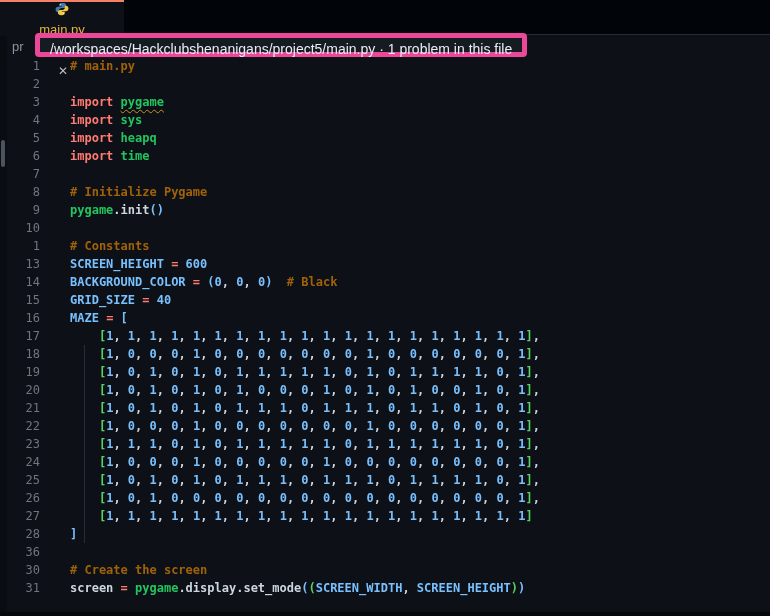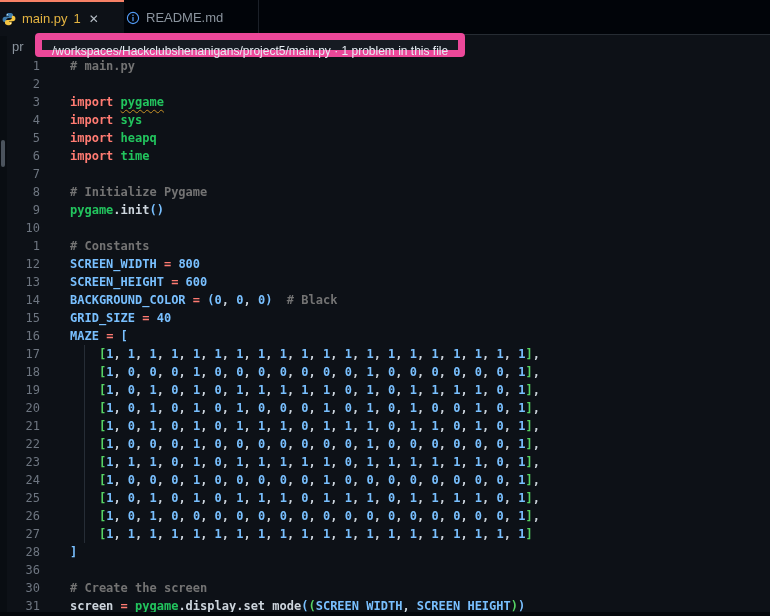--- a/index.html
+++ b/index.html
@@ -11,43 +11,43 @@
     color:#cdd5dd;
   }
   
   .tabbar {
     position:absolute; top:0; left:0; right:0; height:35px;
     background:#010409; border-bottom:1px solid #262c33;
     display:flex; z-index:2;
   }
   .tab {
     display:flex; align-items:center; gap:6px;
-    padding:0 2px; font-size:13px; height:35px; cursor:pointer;
+    padding:0 2px; font-size:13px; height:35px; cursor:pointer;flex-direction:column;
   }
   .tab.active {
     width:124px; background:#0d1117;
     border-top:2px solid #f78166;
   }
   .tab.active .tab-label { color:#e3b341; }
   .tab.active .tab-badge { color:#e3b341; }
   .tab.inactive {
     width:135px; color:#8b949e;
     border-right:1px solid #1b2028;
   }
   .tab-close { color:#b7bfc7; font-size:12px; margin-left:2px; }
   
   .breadcrumb {
     position:absolute; top:39px; left:12px; height:18px;
     font-size:13px; color:#8b949e; z-index:1;
   }
   
   .tooltip {
     position:absolute; top:33px; left:35px; height:24px;
-    background:#161b22; border:7px solid #ec4899; border-radius:4px;
-    padding:3px 10px; font-size:12px; line-height:16px;
+    background:#161b22; border:5px solid #ec4899; border-radius:4px;
+    padding:3px 10px; font-size:14px; line-height:16px;
     color:#e6edf3; white-space:nowrap; z-index:10;
   }
   
   .left-strip {
     position:absolute; top:36px; bottom:0; left:0; width:7px;
     background:#090d12; z-index:3;
   }
   .left-thumb {
     position:absolute; left:1px; top:104px; width:4px; height:27px;
     background:#4b535d; border-radius:2px;
@@ -57,21 +57,21 @@
   .line {
     display:flex; height:18px; line-height:18px; white-space:pre;
     font-family:"DejaVu Sans Mono","Liberation Mono",monospace;
     font-size:12px; font-weight:600;
   }
   .gutter {
     flex:none; width:46px; padding-right:6px; text-align:right;
     color:#6e7681; font-weight:400;
   }
   .code { flex:1; padding-left:24px; color:#cdd5dd; }
-  .tok-comment { color:#737373;text-align:center; }
+  .tok-comment { color:#a16207;text-align:center; }
   .tok-kw      { color:#ff7b72; }
   .tok-mod     { color:#22c55e; }
   .tok-const   { color:#79c0ff; }
   .tok-num     { color:#79c0ff; }
   .tok-plain   { color:#cdd5dd; }
   .tok-b1      { color:#79c0ff; }
   .tok-b2      { color:#56d364; }
   .squiggle {
     text-decoration:underline wavy #c69026;
     text-decoration-thickness:1px; text-underline-offset:3px;
@@ -95,30 +95,20 @@
         <path fill="#3f7cac" d="M23.8 3c-5.5 0-9.2 2.2-9.2 6.3v5.2h9.5v1.9H10.4C5.5 16.4 2 19.9 2 25.9c0 6 3.5 9.2 8 9.2h4.2v-6.5c0-4.5 3.9-7.7 8.6-7.7h8.3c3.9 0 6.6-2.7 6.6-6.6V9.3C37.7 5.2 32.6 3 27.4 3h-3.6z"></path>
         <path fill="#f4c542" d="M24.2 45c5.5 0 9.2-2.2 9.2-6.3v-5.2h-9.5v-1.9h13.7c4.9 0 8.4-3.5 8.4-9.5 0-6-3.5-9.2-8-9.2h-4.2v6.5c0 4.5-3.9 7.7-8.6 7.7h-8.3c-3.9 0-6.6 2.7-6.6 6.6v5.0c0 4.1 5.1 6.3 10.3 6.3h3.6z"></path>
         <circle cx="18.5" cy="9" r="2" fill="#e8f1f8"></circle>
         <circle cx="29.5" cy="39" r="2" fill="#fdf6dd"></circle>
       </svg>
     </span>
     <span class="tab-label">main.py</span>
     <span class="tab-badge">1</span>
     <span class="tab-close">✕</span>
   </div>
-  <div class="tab inactive">
-    <span style="display:flex;">
-      <svg width="14" height="14" viewBox="0 0 16 16">
-        <circle cx="8" cy="8" r="6.4" fill="none" stroke="#539bf5" stroke-width="1.3"></circle>
-        <circle cx="8" cy="4.8" r="0.9" fill="#539bf5"></circle>
-        <rect x="7.3" y="6.7" width="1.4" height="5" rx="0.7" fill="#539bf5"></rect>
-      </svg>
-    </span>
-    <span class="tab-label">README.md</span>
-  </div>
 </div>
 
 <div class="breadcrumb">pr</div>
 
 <div class="tooltip">/workspaces/Hackclubshenanigans/project5/main.py · 1 problem in this file</div>
 
 <div class="left-strip">
   <div class="left-thumb"></div>
 </div>
 
@@ -130,21 +120,20 @@
       <div class="line"><span class="gutter">2</span><span class="code"></span></div>
       <div class="line"><span class="gutter">3</span><span class="code"><span class="tok-kw">import </span><span class="tok-mod squiggle">pygame</span></span></div>
       <div class="line"><span class="gutter">4</span><span class="code"><span class="tok-kw">import </span><span class="tok-mod">sys</span></span></div>
       <div class="line"><span class="gutter">5</span><span class="code"><span class="tok-kw">import </span><span class="tok-mod">heapq</span></span></div>
       <div class="line"><span class="gutter">6</span><span class="code"><span class="tok-kw">import </span><span class="tok-mod">time</span></span></div>
       <div class="line"><span class="gutter">7</span><span class="code"></span></div>
       <div class="line"><span class="gutter">8</span><span class="code"><span class="tok-comment"># Initialize Pygame</span></span></div>
       <div class="line"><span class="gutter">9</span><span class="code"><span class="tok-mod">pygame</span><span class="tok-plain">.init</span><span class="tok-b1">()</span></span></div>
       <div class="line"><span class="gutter">10</span><span class="code"></span></div>
       <div class="line"><span class="gutter">1</span><span class="code"><span class="tok-comment"># Constants</span></span></div>
-      <div class="line"><span class="gutter">12</span><span class="code"><span class="tok-const">SCREEN_WIDTH </span><span class="tok-kw">= </span><span class="tok-num">800</span></span></div>
       <div class="line"><span class="gutter">13</span><span class="code"><span class="tok-const">SCREEN_HEIGHT </span><span class="tok-kw">= </span><span class="tok-num">600</span></span></div>
       <div class="line"><span class="gutter">14</span><span class="code"><span class="tok-const">BACKGROUND_COLOR </span><span class="tok-kw">= </span><span class="tok-b1">(</span><span class="tok-num">0</span><span class="tok-plain">, </span><span class="tok-num">0</span><span class="tok-plain">, </span><span class="tok-num">0</span><span class="tok-b1">)</span><span class="tok-comment">  # Black</span></span></div>
       <div class="line"><span class="gutter">15</span><span class="code"><span class="tok-const">GRID_SIZE </span><span class="tok-kw">= </span><span class="tok-num">40</span></span></div>
       <div class="line"><span class="gutter">16</span><span class="code"><span class="tok-const">MAZE </span><span class="tok-kw">= </span><span class="tok-b1">[</span></span></div>
       <div class="line"><span class="gutter">17</span><span class="code"><span class="tok-plain">    </span><span class="tok-b2">[</span><span class="tok-num">1</span><span class="tok-plain">, </span><span class="tok-num">1</span><span class="tok-plain">, </span><span class="tok-num">1</span><span class="tok-plain">, </span><span class="tok-num">1</span><span class="tok-plain">, </span><span class="tok-num">1</span><span class="tok-plain">, </span><span class="tok-num">1</span><span class="tok-plain">, </span><span class="tok-num">1</span><span class="tok-plain">, </span><span class="tok-num">1</span><span class="tok-plain">, </span><span class="tok-num">1</span><span class="tok-plain">, </span><span class="tok-num">1</span><span class="tok-plain">, </span><span class="tok-num">1</span><span class="tok-plain">, </span><span class="tok-num">1</span><span class="tok-plain">, </span><span class="tok-num">1</span><span class="tok-plain">, </span><span class="tok-num">1</span><span class="tok-plain">, </span><span class="tok-num">1</span><span class="tok-plain">, </span><span class="tok-num">1</span><span class="tok-plain">, </span><span class="tok-num">1</span><span class="tok-plain">, </span><span class="tok-num">1</span><span class="tok-plain">, </span><span class="tok-num">1</span><span class="tok-plain">, </span><span class="tok-num">1</span><span class="tok-b2">]</span><span class="tok-plain">,</span></span></div>
       <div class="line"><span class="gutter">18</span><span class="code"><span class="tok-plain">    </span><span class="tok-b2">[</span><span class="tok-num">1</span><span class="tok-plain">, </span><span class="tok-num">0</span><span class="tok-plain">, </span><span class="tok-num">0</span><span class="tok-plain">, </span><span class="tok-num">0</span><span class="tok-plain">, </span><span class="tok-num">1</span><span class="tok-plain">, </span><span class="tok-num">0</span><span class="tok-plain">, </span><span class="tok-num">0</span><span class="tok-plain">, </span><span class="tok-num">0</span><span class="tok-plain">, </span><span class="tok-num">0</span><span class="tok-plain">, </span><span class="tok-num">0</span><span class="tok-plain">, </span><span class="tok-num">0</span><span class="tok-plain">, </span><span class="tok-num">0</span><span class="tok-plain">, </span><span class="tok-num">1</span><span class="tok-plain">, </span><span class="tok-num">0</span><span class="tok-plain">, </span><span class="tok-num">0</span><span class="tok-plain">, </span><span class="tok-num">0</span><span class="tok-plain">, </span><span class="tok-num">0</span><span class="tok-plain">, </span><span class="tok-num">0</span><span class="tok-plain">, </span><span class="tok-num">0</span><span class="tok-plain">, </span><span class="tok-num">1</span><span class="tok-b2">]</span><span class="tok-plain">,</span></span></div>
       <div class="line"><span class="gutter">19</span><span class="code"><span class="tok-plain">    </span><span class="tok-b2">[</span><span class="tok-num">1</span><span class="tok-plain">, </span><span class="tok-num">0</span><span class="tok-plain">, </span><span class="tok-num">1</span><span class="tok-plain">, </span><span class="tok-num">0</span><span class="tok-plain">, </span><span class="tok-num">1</span><span class="tok-plain">, </span><span class="tok-num">0</span><span class="tok-plain">, </span><span class="tok-num">1</span><span class="tok-plain">, </span><span class="tok-num">1</span><span class="tok-plain">, </span><span class="tok-num">1</span><span class="tok-plain">, </span><span class="tok-num">1</span><span class="tok-plain">, </span><span class="tok-num">1</span><span class="tok-plain">, </span><span class="tok-num">0</span><span class="tok-plain">, </span><span class="tok-num">1</span><span class="tok-plain">, </span><span class="tok-num">0</span><span class="tok-plain">, </span><span class="tok-num">1</span><span class="tok-plain">, </span><span class="tok-num">1</span><span class="tok-plain">, </span><span class="tok-num">1</span><span class="tok-plain">, </span><span class="tok-num">1</span><span class="tok-plain">, </span><span class="tok-num">0</span><span class="tok-plain">, </span><span class="tok-num">1</span><span class="tok-b2">]</span><span class="tok-plain">,</span></span></div>
       <div class="line"><span class="gutter">20</span><span class="code"><span class="tok-plain">    </span><span class="tok-b2">[</span><span class="tok-num">1</span><span class="tok-plain">, </span><span class="tok-num">0</span><span class="tok-plain">, </span><span class="tok-num">1</span><span class="tok-plain">, </span><span class="tok-num">0</span><span class="tok-plain">, </span><span class="tok-num">1</span><span class="tok-plain">, </span><span class="tok-num">0</span><span class="tok-plain">, </span><span class="tok-num">1</span><span class="tok-plain">, </span><span class="tok-num">0</span><span class="tok-plain">, </span><span class="tok-num">0</span><span class="tok-plain">, </span><span class="tok-num">0</span><span class="tok-plain">, </span><span class="tok-num">1</span><span class="tok-plain">, </span><span class="tok-num">0</span><span class="tok-plain">, </span><span class="tok-num">1</span><span class="tok-plain">, </span><span class="tok-num">0</span><span class="tok-plain">, </span><span class="tok-num">1</span><span class="tok-plain">, </span><span class="tok-num">0</span><span class="tok-plain">, </span><span class="tok-num">0</span><span class="tok-plain">, </span><span class="tok-num">1</span><span class="tok-plain">, </span><span class="tok-num">0</span><span class="tok-plain">, </span><span class="tok-num">1</span><span class="tok-b2">]</span><span class="tok-plain">,</span></span></div>
       <div class="line"><span class="gutter">21</span><span class="code"><span class="tok-plain">    </span><span class="tok-b2">[</span><span class="tok-num">1</span><span class="tok-plain">, </span><span class="tok-num">0</span><span class="tok-plain">, </span><span class="tok-num">1</span><span class="tok-plain">, </span><span class="tok-num">0</span><span class="tok-plain">, </span><span class="tok-num">1</span><span class="tok-plain">, </span><span class="tok-num">0</span><span class="tok-plain">, </span><span class="tok-num">1</span><span class="tok-plain">, </span><span class="tok-num">1</span><span class="tok-plain">, </span><span class="tok-num">1</span><span class="tok-plain">, </span><span class="tok-num">0</span><span class="tok-plain">, </span><span class="tok-num">1</span><span class="tok-plain">, </span><span class="tok-num">1</span><span class="tok-plain">, </span><span class="tok-num">1</span><span class="tok-plain">, </span><span class="tok-num">0</span><span class="tok-plain">, </span><span class="tok-num">1</span><span class="tok-plain">, </span><span class="tok-num">1</span><span class="tok-plain">, </span><span class="tok-num">0</span><span class="tok-plain">, </span><span class="tok-num">1</span><span class="tok-plain">, </span><span class="tok-num">0</span><span class="tok-plain">, </span><span class="tok-num">1</span><span class="tok-b2">]</span><span class="tok-plain">,</span></span></div>
       <div class="line"><span class="gutter">22</span><span class="code"><span class="tok-plain">    </span><span class="tok-b2">[</span><span class="tok-num">1</span><span class="tok-plain">, </span><span class="tok-num">0</span><span class="tok-plain">, </span><span class="tok-num">0</span><span class="tok-plain">, </span><span class="tok-num">0</span><span class="tok-plain">, </span><span class="tok-num">1</span><span class="tok-plain">, </span><span class="tok-num">0</span><span class="tok-plain">, </span><span class="tok-num">0</span><span class="tok-plain">, </span><span class="tok-num">0</span><span class="tok-plain">, </span><span class="tok-num">0</span><span class="tok-plain">, </span><span class="tok-num">0</span><span class="tok-plain">, </span><span class="tok-num">0</span><span class="tok-plain">, </span><span class="tok-num">0</span><span class="tok-plain">, </span><span class="tok-num">1</span><span class="tok-plain">, </span><span class="tok-num">0</span><span class="tok-plain">, </span><span class="tok-num">0</span><span class="tok-plain">, </span><span class="tok-num">0</span><span class="tok-plain">, </span><span class="tok-num">0</span><span class="tok-plain">, </span><span class="tok-num">0</span><span class="tok-plain">, </span><span class="tok-num">0</span><span class="tok-plain">, </span><span class="tok-num">1</span><span class="tok-b2">]</span><span class="tok-plain">,</span></span></div>

